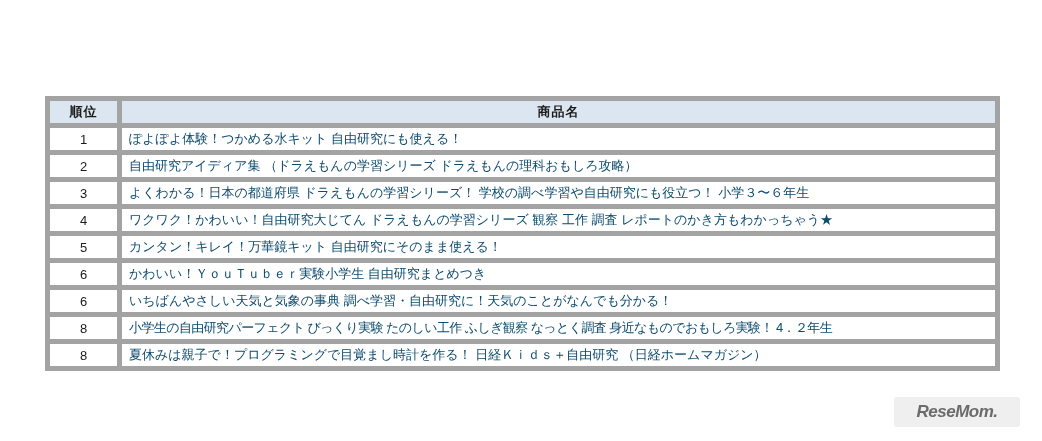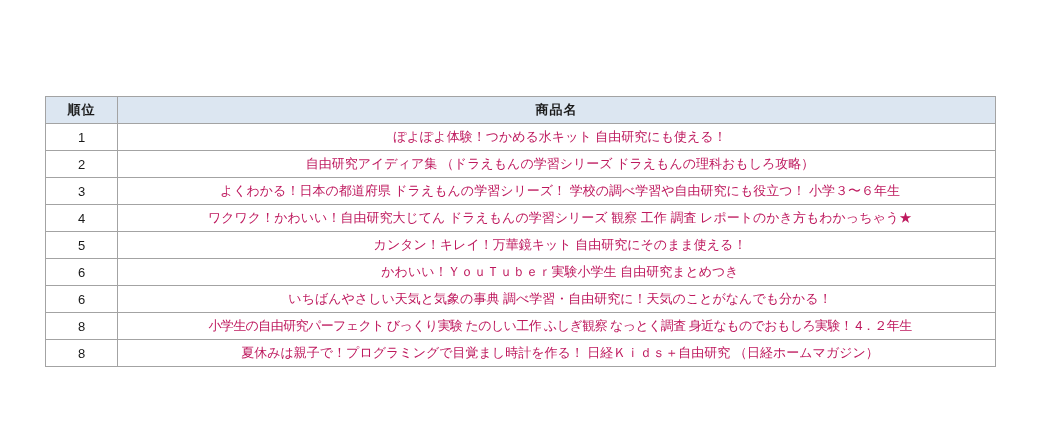--- a/index.html
+++ b/index.html
@@ -24,21 +24,21 @@
   .ranking-table {
     position: absolute;
     left: 45px;
     top: 96px;
     width: 950px;
     border-collapse: collapse;
     table-layout: fixed;
   }
   .ranking-table th,
   .ranking-table td {
-    border: 1px solid #a3a3a3;
+    border: 5px solid #a3a3a3;
     padding: 0;
     height: 27px;
     box-sizing: border-box;
   }
   .ranking-table th {
     background: #dce6f1;
     color: #1a1a1a;
     font-size: 13px;
     font-weight: bold;
     text-align: center;
@@ -49,23 +49,23 @@
   }
   .col-name {
     width: 878px;
   }
   .ranking-table td.rank-cell {
     text-align: center;
     font-size: 13px;
     color: #1a1a1a;
   }
   .ranking-table td.name-cell {
-    text-align: center;
+    text-align: left;
     font-size: 13px;
-    color: #be185d;
+    color: #0c4a6e;
     padding-left: 7px;
     white-space: nowrap;
     overflow: hidden;
   }
   .name-cell.tight {
     letter-spacing: -0.6px;
   }
   .logo {
     position: absolute;
     right: 22px;
@@ -131,14 +131,17 @@
         <td class="rank-cell">8</td>
         <td class="name-cell tight">小学生の自由研究パーフェクト びっくり実験 たのしい工作 ふしぎ観察 なっとく調査 身近なものでおもしろ実験！ 4．２年生</td>
       </tr>
       <tr>
         <td class="rank-cell">8</td>
         <td class="name-cell">夏休みは親子で！プログラミングで目覚まし時計を作る！ 日経Ｋｉｄｓ＋自由研究 （日経ホームマガジン）</td>
       </tr>
     </tbody>
   </table>
 
+  <div class="logo">
+    <span class="logo-text">ReseMom.</span>
+  </div>
 
 </div>
 
 </body></html>

